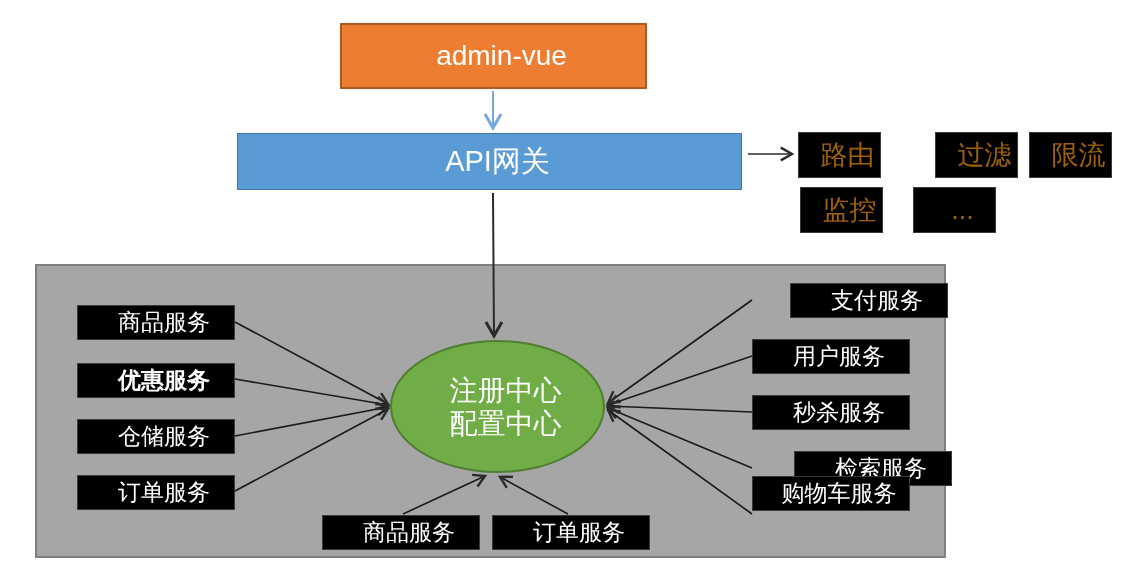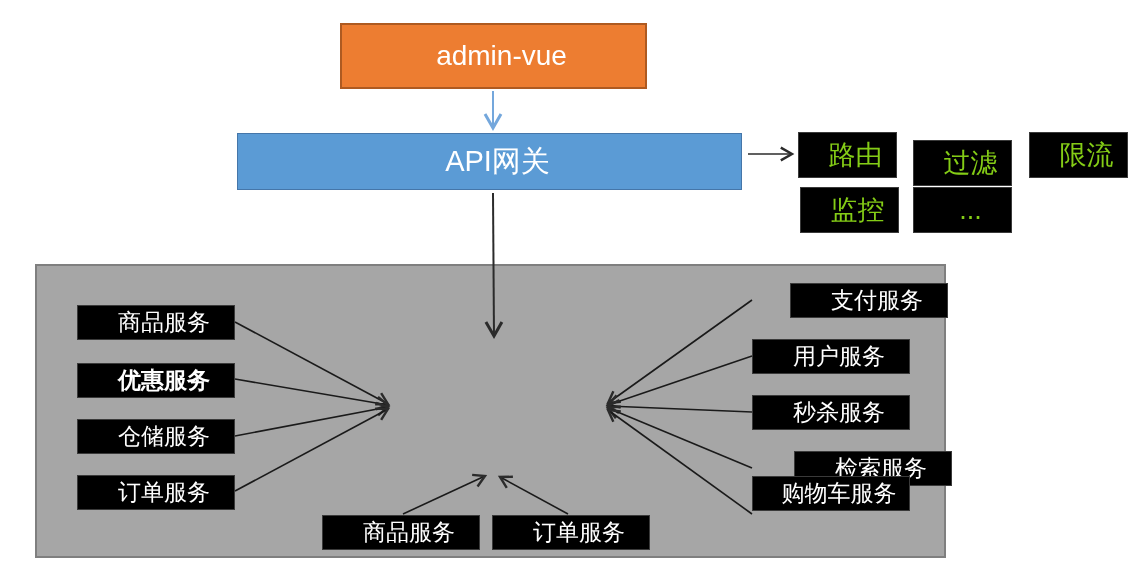--- a/index.html
+++ b/index.html
@@ -17,22 +17,22 @@
     color:#ffffff;font-size:28px;z-index:3;
   }
   .node-gateway{
     left:237px;top:133px;width:505px;height:57px;
     background:#5B9BD5;border:1px solid #4576A9;
     color:#ffffff;font-size:29px;z-index:3;
   }
 
   
   .feature{
-    background:#000000;border:1px solid #3a3a3a;color:#84cc16;
-    font-size:27px;height:46px;width:99px;z-index:3;
+    background:#000000;border:1px solid #3a3a3a;color:#a16207;
+    font-size:27px;height:46px;width:83px;z-index:3;
   }
   .f-r1{top:132px;}
   .f-r2{top:187px;}
 
   
   .cluster{
     left:35px;top:264px;width:911px;height:294px;
     background:#A6A6A6;border:2px solid #7F7F7F;z-index:1;
   }
 
@@ -62,36 +62,40 @@
     <span>admin-vue</span>
   </div>
 
   <div class="abs center node-gateway">
     <span>API网关</span>
   </div>
 
   <div class="abs center feature f-r1" style="left:798px;">
     <span>路由</span>
   </div>
-  <div class="abs center feature f-r1" style="left:913px;margin-top:8px;">
+  <div class="abs center feature f-r1" style="left:935px;">
     <span>过滤</span>
   </div>
   <div class="abs center feature f-r1" style="left:1029px;">
     <span>限流</span>
   </div>
 
   <div class="abs center feature f-r2" style="left:800px;">
     <span>监控</span>
   </div>
   <div class="abs center feature f-r2" style="left:913px;">
     <span>...</span>
   </div>
 
   <div class="abs cluster"></div>
 
+  <div class="abs center registry">
+    <span>注册中心</span>
+    <span>配置中心</span>
+  </div>
 
   <div class="abs center svc" style="left:77px;top:305px;">
     <span>商品服务</span>
   </div>
   <div class="abs center svc" style="left:77px;top:363px;font-weight:bold;">
     <span>优惠服务</span>
   </div>
   <div class="abs center svc" style="left:77px;top:419px;">
     <span>仓储服务</span>
   </div>

